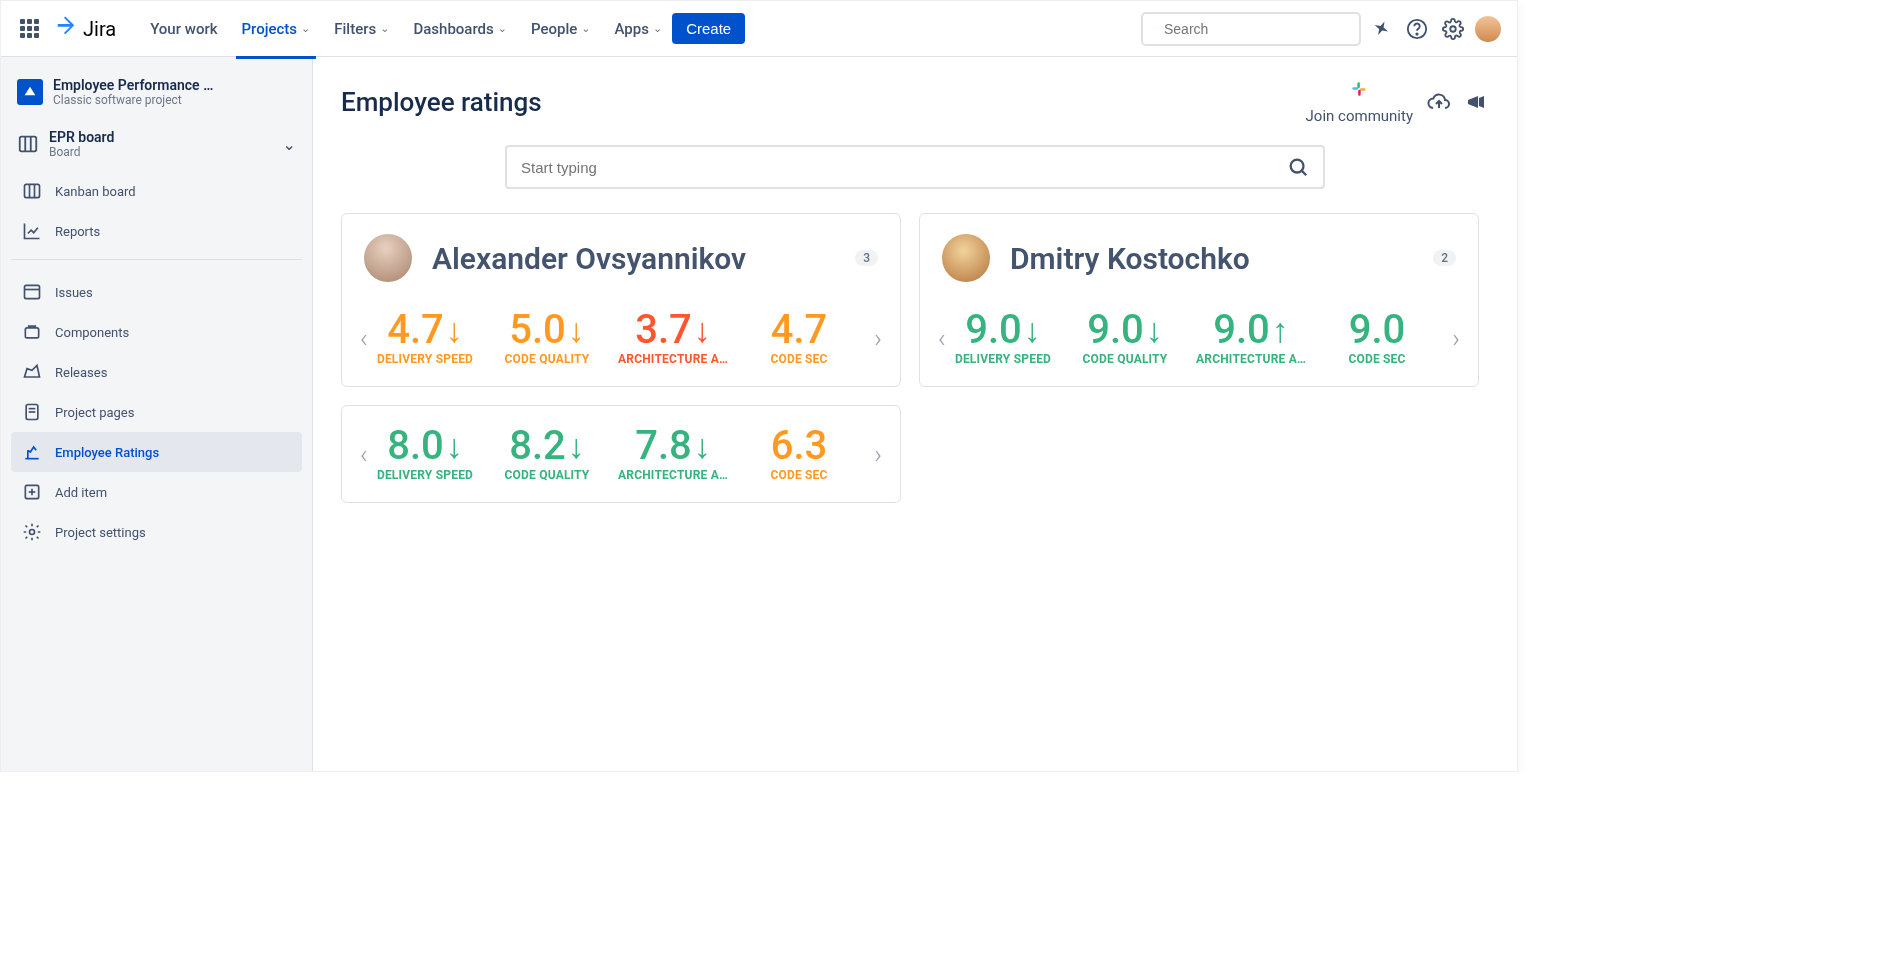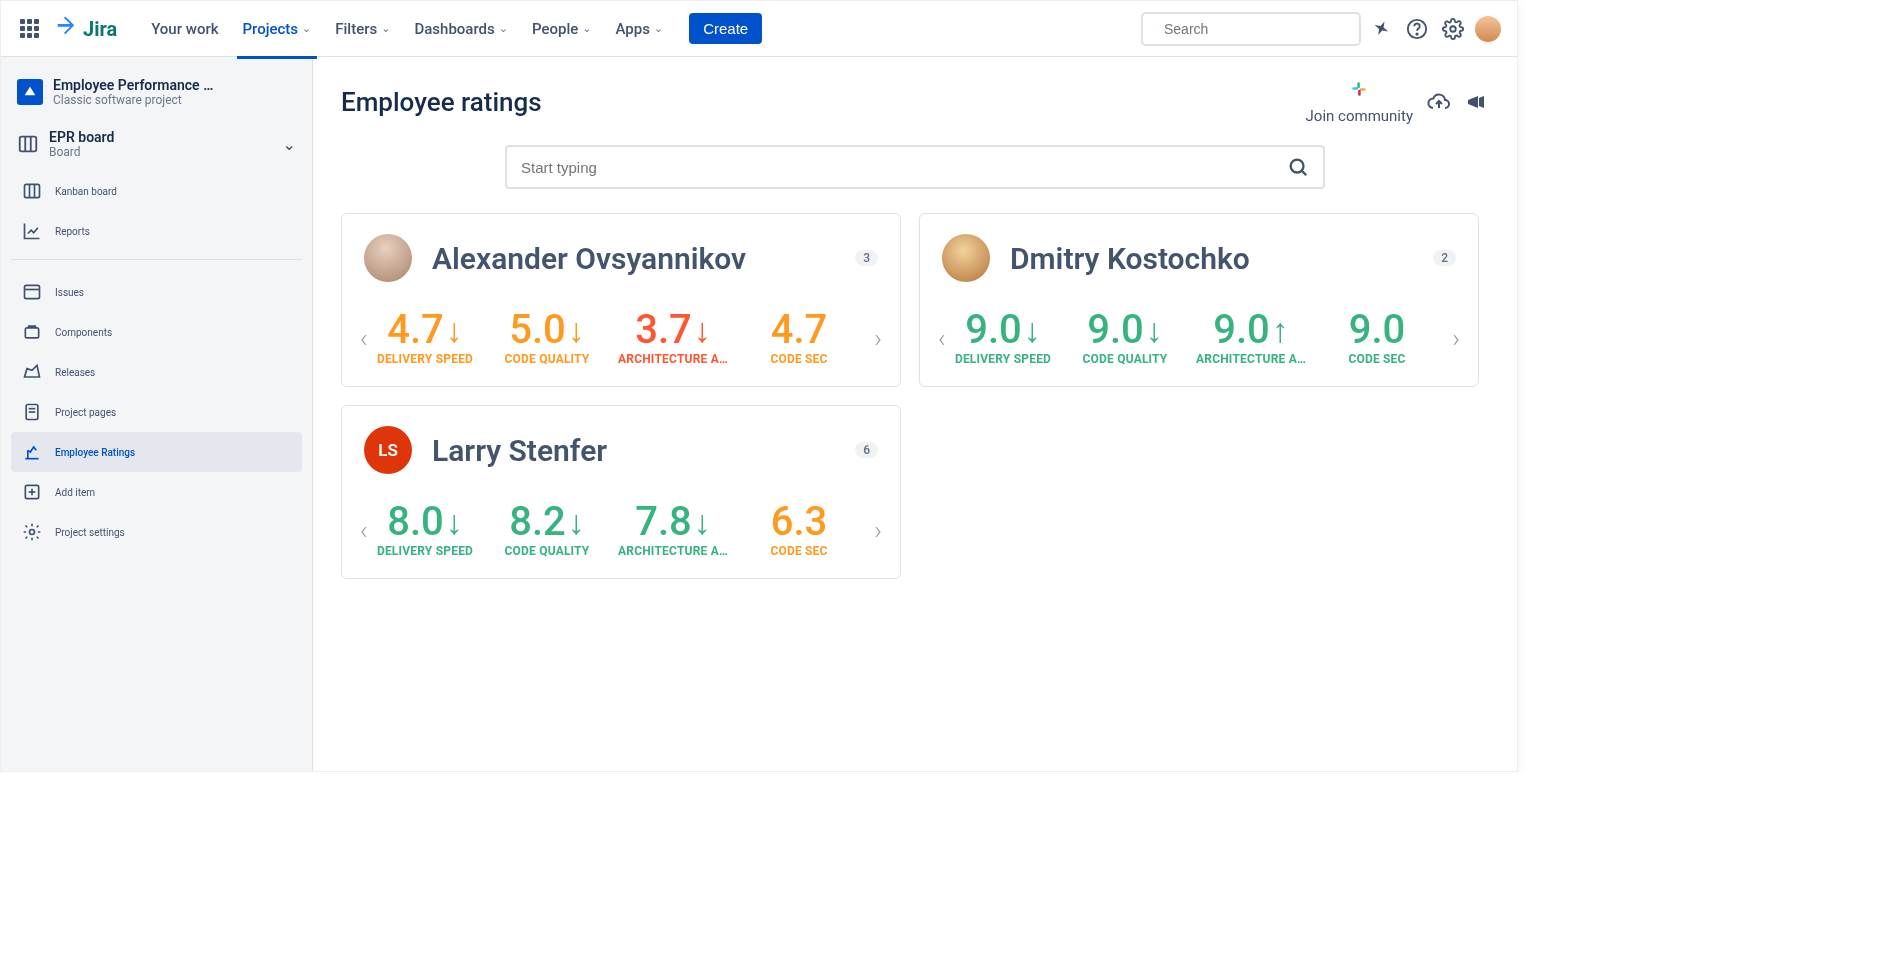--- a/index.html
+++ b/index.html
@@ -3,48 +3,48 @@
 <meta charset="utf-8">
 <style>
   * { box-sizing: border-box; margin: 0; padding: 0; }
   body { font-family: -apple-system, BlinkMacSystemFont, "Segoe UI", Roboto, Helvetica, Arial, sans-serif; background: #fff; color: #172B4D; }
   .app { width: 1518px; height: 772px; display: flex; flex-direction: column; border: 1px solid #eee; box-shadow: 0 4px 12px rgba(0,0,0,0.05); }
 
   
   .topbar { height: 56px; display: flex; align-items: center; padding: 0 16px; border-bottom: 1px solid #DFE1E6; }
   .waffle { width: 24px; height: 24px; display: flex; flex-wrap: wrap; gap: 2px; align-content: center; justify-content: center; margin-right: 14px; cursor: pointer; }
   .waffle span { width: 5px; height: 5px; background: #42526E; border-radius: 1px; }
-  .jira-logo { display: flex; align-items: center; gap: 6px; font-weight: 700; font-size: 20px; color: #0f766e; margin-right: 24px; }
+  .jira-logo { display: flex; align-items: center; gap: 6px; font-weight: 400; font-size: 20px; color: #000000; margin-right: 24px; }
   .jira-mark svg { width: 22px; height: 22px; }
   .nav { display: flex; align-items: center; gap: 4px; }
   .nav-item { padding: 8px 10px; font-size: 15px; font-weight: 500; color: #42526E; cursor: pointer; display: flex; align-items: center; gap: 4px; border-radius: 3px; }
   .nav-item.active { color: #0052CC; position: relative; }
   .nav-item.active::after { content: ""; position: absolute; bottom: -13px; left: 4px; right: 4px; height: 3px; background: #0052CC; }
   .chev { font-size: 11px; color: #6B778C; }
-  .create-btn { background: #0052CC; color: #fff; border: none; padding: 7px 14px; font-size: 15px; font-weight: 500; border-radius: 4px; margin-left: 16px; cursor: pointer; }
+  .create-btn { background: #0052CC; color: #fff; border: none; padding: 7px 14px; font-size: 15px; font-weight: 500; border-radius: 4px; margin-left: 0; cursor: pointer; }
   .spacer { flex: 1; }
   .search-box { display: flex; align-items: center; background: #fff; border: 2px solid #DFE1E6; border-radius: 5px; padding: 4px 14px; width: 220px; height: 34px; }
   .search-box input { border: none; outline: none; font-size: 14px; flex: 1; margin-left: 6px; color: #6B778C; }
   .top-icon { width: 32px; height: 32px; display: flex; align-items: center; justify-content: center; color: #42526E; cursor: pointer; margin-left: 4px; }
   .avatar-top { width: 26px; height: 26px; border-radius: 50%; background: linear-gradient(#f3c39a,#d18a4f); margin-left: 6px; cursor: pointer; }
 
   
   .body { flex: 1; display: flex; overflow: hidden; }
   .sidebar { width: 312px; background: #F4F5F7; border-right: 1px solid #DFE1E6; padding: 16px 10px; display: flex; flex-direction: column; }
   .proj-header { display: flex; gap: 10px; padding: 4px 6px 14px; }
   .proj-icon { width: 26px; height: 26px; background: #0052CC; border-radius: 3px; display: flex; align-items: center; justify-content: center; color: #fff; font-size: 14px; margin-top: 2px; }
   .proj-name { font-size: 14px; font-weight: 600; color: #172B4D; white-space: nowrap; overflow: hidden; text-overflow: ellipsis; max-width: 190px; }
   .proj-sub { font-size: 12px; color: #6B778C; }
   .board-row { display: flex; align-items: center; padding: 8px 6px; cursor: pointer; }
   .board-row .info { margin-left: 10px; }
   .board-name { font-size: 14px; font-weight: 600; color: #172B4D; }
   .board-sub { font-size: 12px; color: #6B778C; }
   .board-chev { margin-left: auto; color: #42526E; }
   .side-list { margin-top: 4px; }
-  .side-item { display: flex; align-items: center; gap: 12px; padding: 9px 10px; font-size: 10px; color: #42526E; cursor: pointer; border-radius: 4px; }
+  .side-item { display: flex; align-items: center; gap: 12px; padding: 9px 10px; font-size: 13px; color: #42526E; cursor: pointer; border-radius: 4px; }
   .side-item.active { background: #E4E8EE; color: #0052CC; font-weight: 500; }
   .side-item .icon { width: 22px; height: 22px; display: flex; align-items: center; justify-content: center; }
   .divider { height: 0; border-top: 1px solid #DFE1E6; margin: 8px 0; }
 
   
   .main { flex: 1; padding: 22px 28px; overflow: auto; }
   .main-header { display: flex; align-items: center; }
   .main-title { font-size: 26px; font-weight: 500; color: #172B4D; }
   .main-actions { margin-left: auto; display: flex; align-items: center; gap: 14px; }
   .join { display: flex; align-items: center; gap: 8px; font-size: 15px; color: #42526E; cursor: pointer; flex-direction: column; }
@@ -362,25 +362,20 @@
                 <div class="metric">
                   <div class="metric-val c-green">9.0</div>
                   <div class="metric-label c-green">CODE SEC</div>
                 </div>
                 <div class="fade-right"></div>
               </div>
               <span class="scroll-arrow right">›</span>
             </div>
           </div>
           <div class="card">
-            <div class="card-top">
-              <div class="card-avatar avatar-ls">LS</div>
-              <div class="card-name">Larry Stenfer</div>
-              <div class="card-badge">6</div>
-            </div>
             <div style="position:relative;">
               <span class="scroll-arrow left">‹</span>
               <div class="metrics-row">
                 <div class="metric">
                   <div class="metric-val c-green">8.0<span class="arrow">↓</span></div>
                   <div class="metric-label c-green">DELIVERY SPEED</div>
                 </div>
                 <div class="metric">
                   <div class="metric-val c-green">8.2<span class="arrow">↓</span></div>
                   <div class="metric-label c-green">CODE QUALITY</div>

